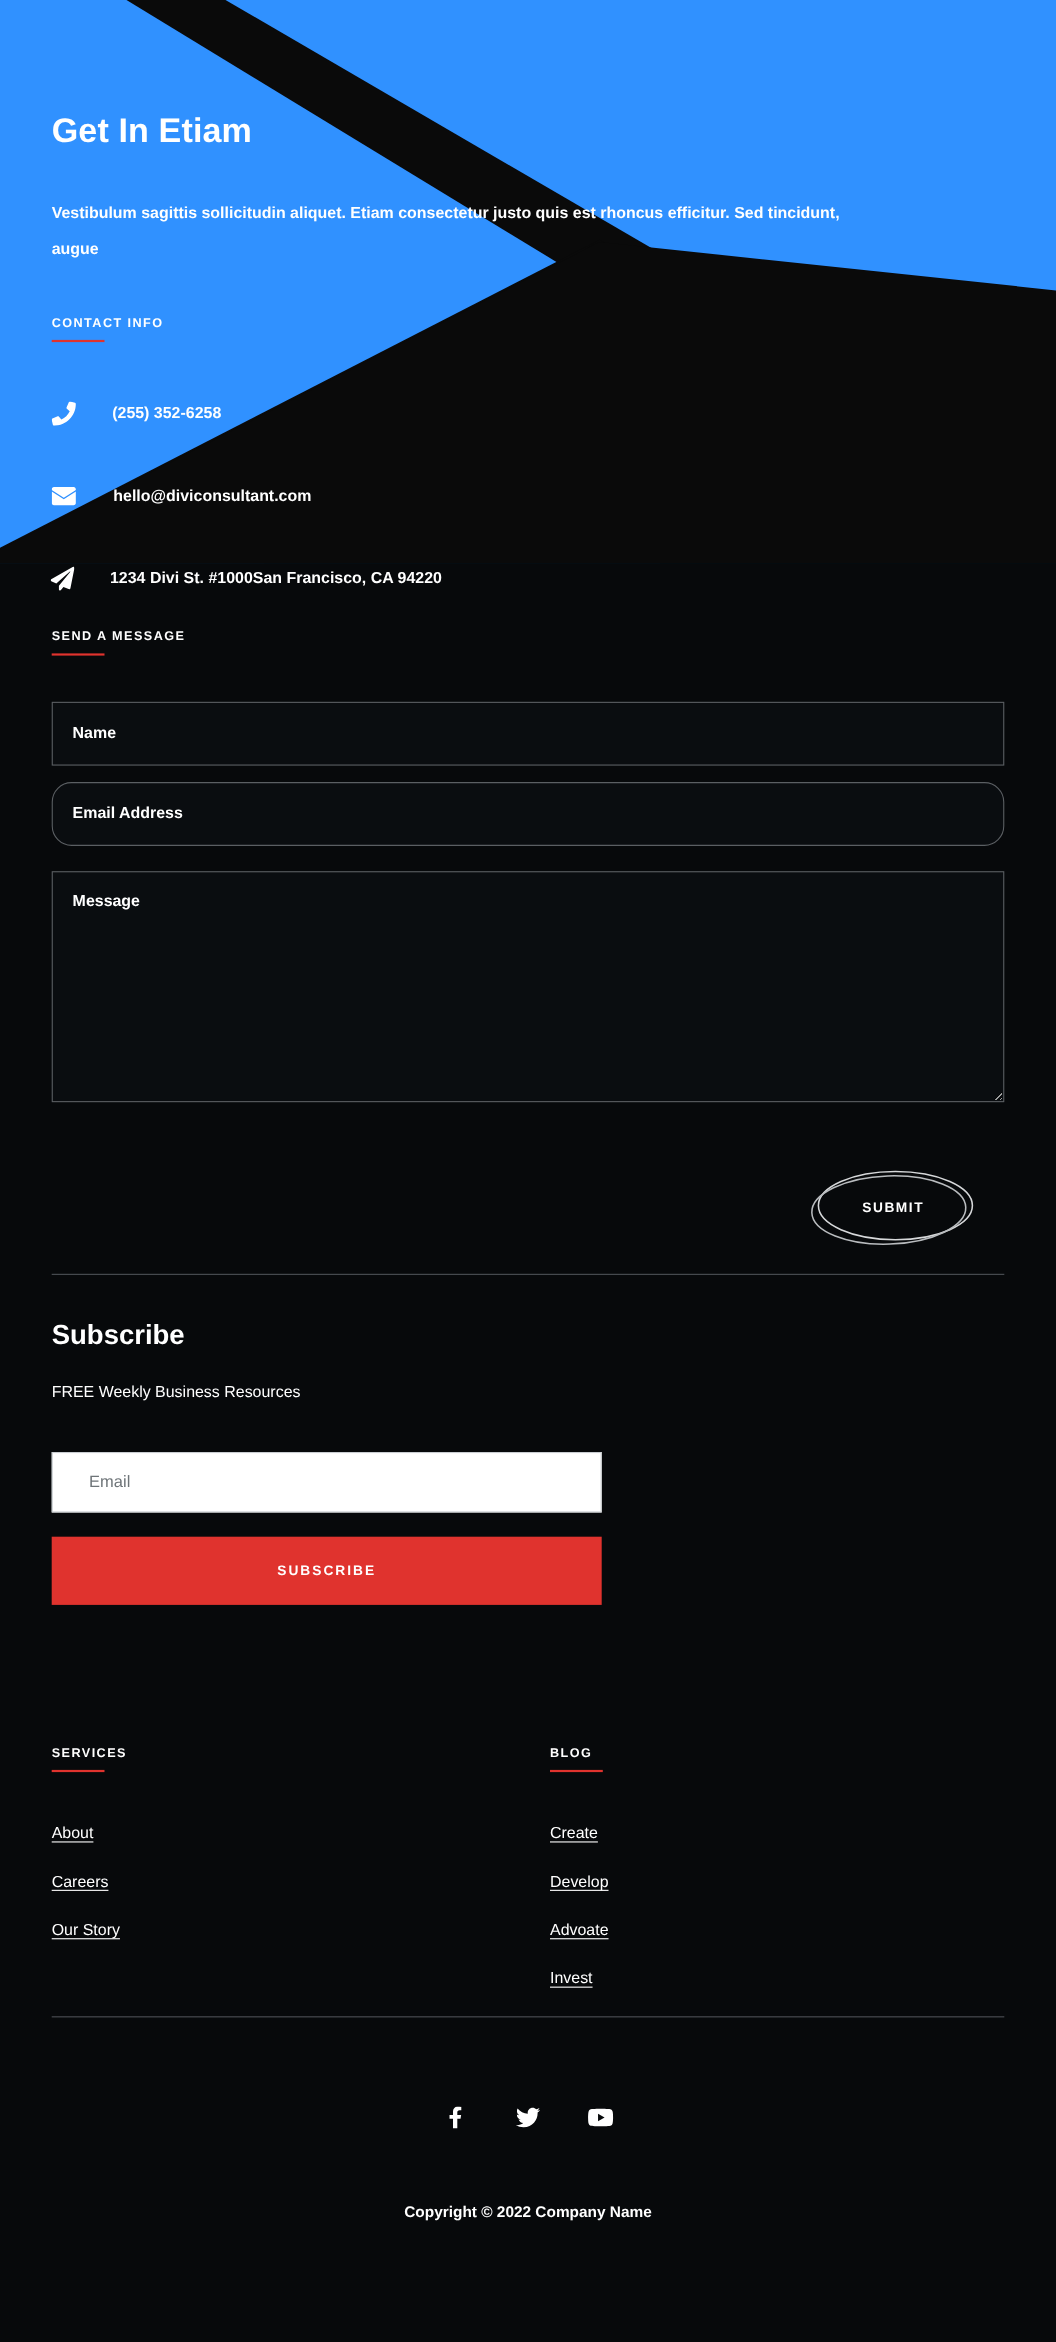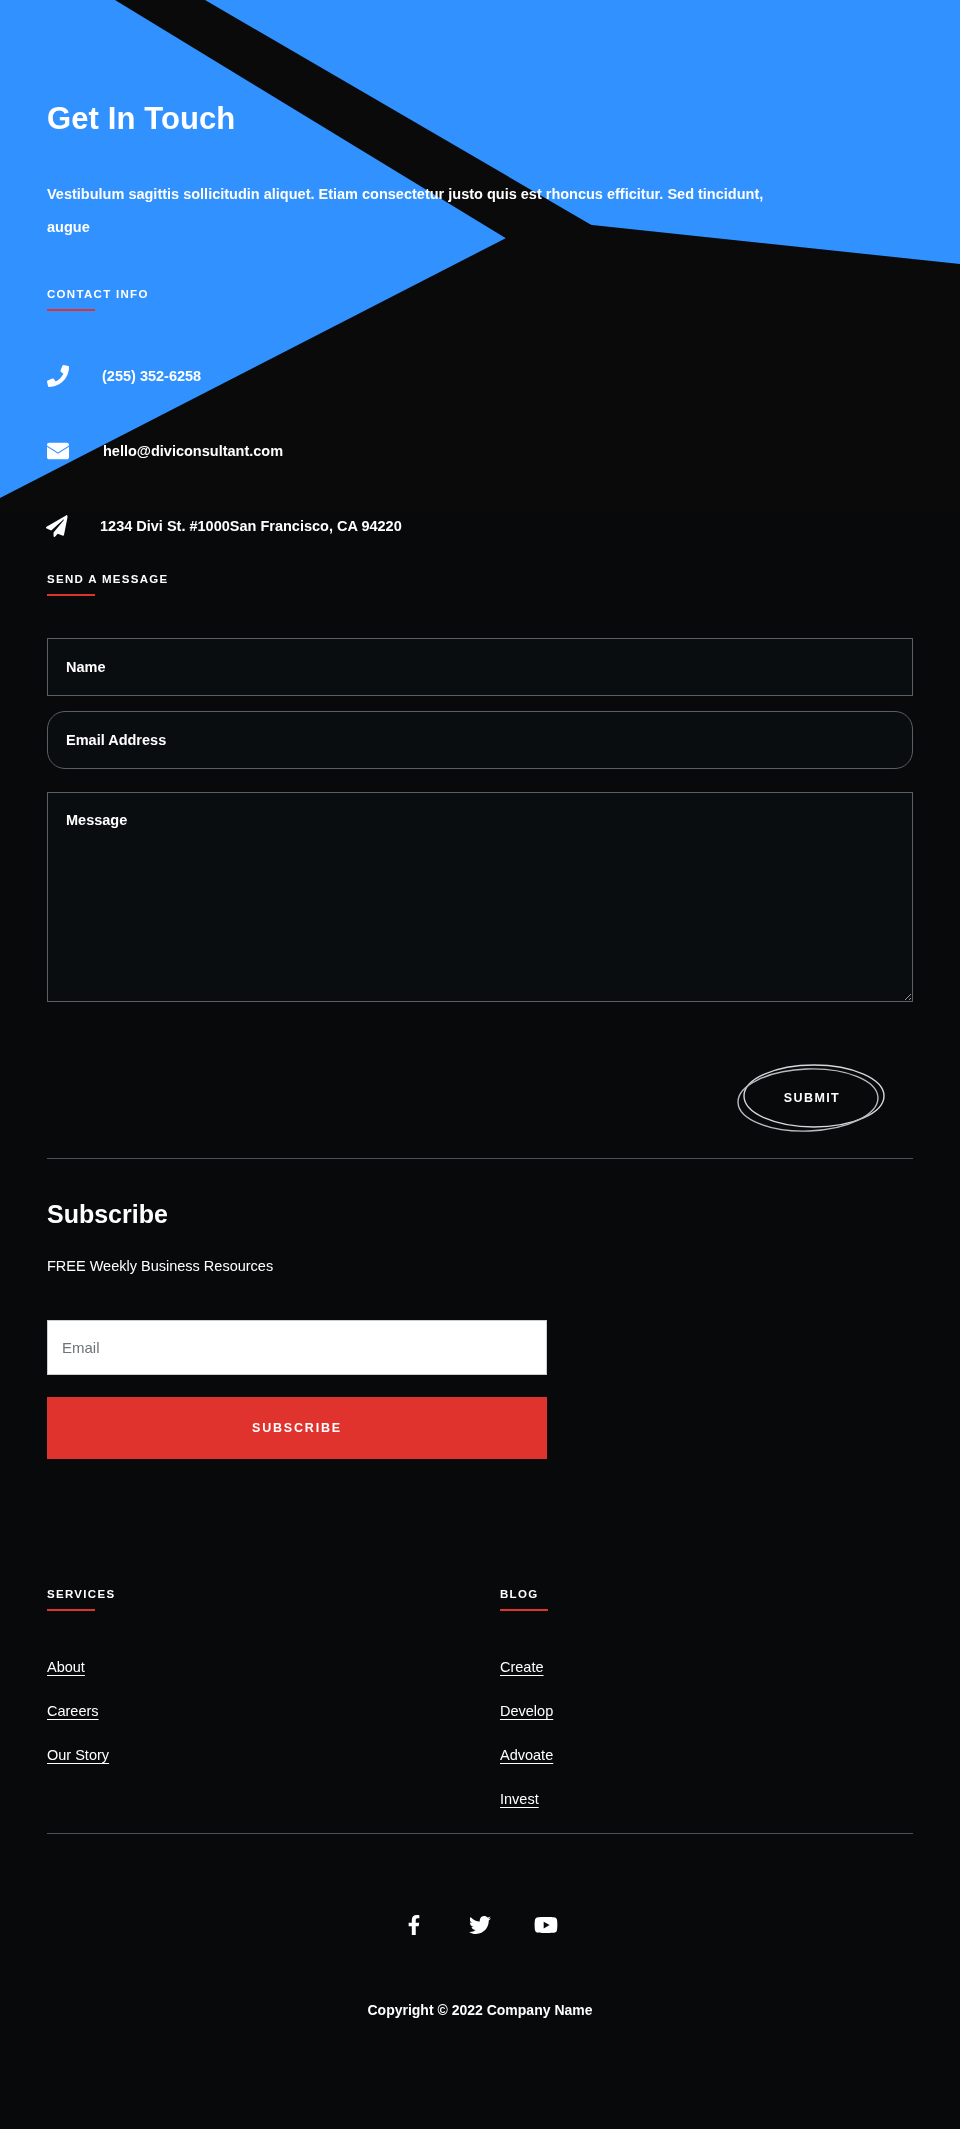--- a/index.html
+++ b/index.html
@@ -220,21 +220,21 @@
     position: absolute;
     left: 47px;
     top: 1320px;
     width: 500px;
     height: 55px;
     background: #ffffff;
     border: 1px solid #c9cdd1;
     color: #4a4f55;
     font-family: "Liberation Sans", sans-serif;
     font-size: 15px;
-    padding: 0 14px;
+    padding: 0 33px;
     outline: none;
   }
   .sub-email::placeholder { color: #6e7478; opacity: 1; }
   .sub-btn {
     position: absolute;
     left: 47px;
     top: 1397px;
     width: 500px;
     height: 62px;
     background: #e0332e;
@@ -302,21 +302,21 @@
       <polygon points="115,0 205,0 600,230 545,262" fill="#0a0a0a"></polygon>
 
       <polygon points="545,218 960,470 960,512 0,512 0,498" fill="#0a0a0a"></polygon>
       <polygon points="545,218 960,218 960,470" fill="#0a0a0a" opacity="0"></polygon>
       <polygon points="538,222 960,470 960,512 240,512" fill="#0a0a0a"></polygon>
       <polygon points="560,238 960,272 960,512 600,512" fill="#0a0a0a"></polygon>
       <polygon points="545,220 960,264 960,512 0,512 0,500" fill="#0a0a0a"></polygon>
     </svg>
 
     <div class="hero-content">
-      <div class="title">Get In Touch</div>
+      <div class="title">Get In Etiam</div>
       <div class="intro">Vestibulum sagittis sollicitudin aliquet. Etiam consectetur justo quis est rhoncus efficitur. Sed tincidunt, augue</div>
 
       <div class="contact-label-wrap">
         <div class="sec-label">CONTACT INFO</div>
         <div class="red-rule"></div>
       </div>
     </div>
   </div>
 
   <div class="contact-rows">

